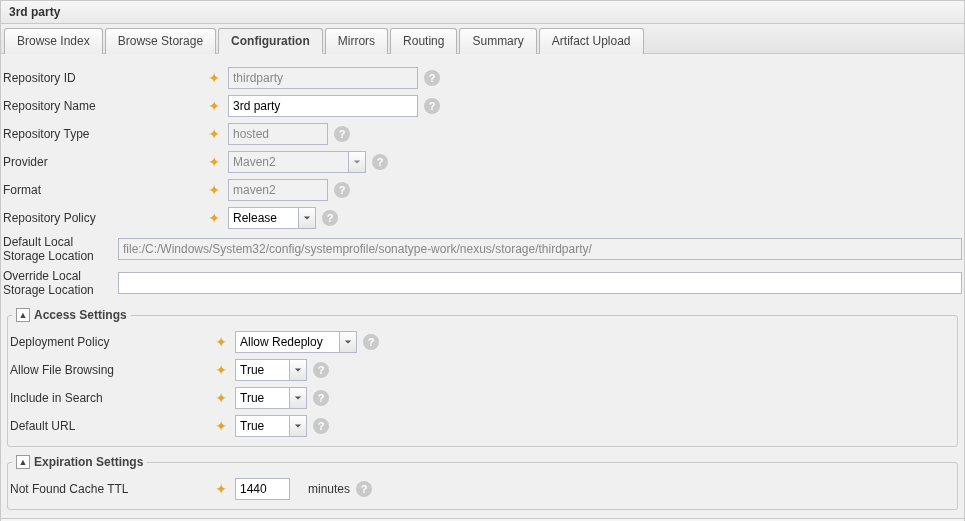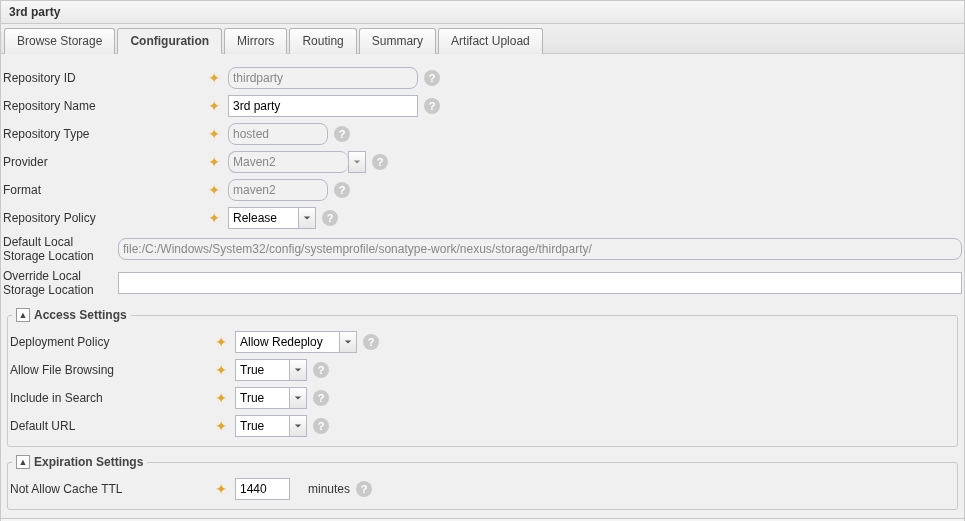--- a/index.html
+++ b/index.html
@@ -69,21 +69,21 @@
   }
   .field { display: flex; align-items: center; gap: 6px; }
   input[type=text], select {
     font-family: inherit;
     font-size: 12px;
     padding: 2px 4px;
     border: 1px solid #b5b8c8;
     background: #fff;
     height: 22px;
   }
-  input[readonly], input.ro { background: #f1f1f1; color: #888; border-radius: 8px; }
+  input[readonly], input.ro { background: #f1f1f1; color: #888; }
   .wide { width: 190px; }
   .short { width: 100px; }
   .tiny { width: 55px; }
   .xwide { flex:1; }
   .combo {
     display:inline-flex;
     align-items:stretch;
     height:22px;
   }
   .combo input{
@@ -131,20 +131,21 @@
   }
   .fullrow input{ width: 844px; }
   .unit{color:#333;margin-left:12px;}
 </style>
 </head>
 <body>
 
 <div class="panel-title">3rd party</div>
 
 <div class="tabbar">
+  <div class="tab">Browse Index</div>
   <div class="tab">Browse Storage</div>
   <div class="tab active">Configuration</div>
   <div class="tab">Mirrors</div>
   <div class="tab">Routing</div>
   <div class="tab">Summary</div>
   <div class="tab">Artifact Upload</div>
 </div>
 
 <div class="content">
 
@@ -301,21 +302,21 @@
     </div>
   </fieldset>
 
   <fieldset>
     <legend>
       <span class="collapse-btn">▲</span>
       <span>Expiration Settings</span>
     </legend>
 
     <div class="row">
-      <div class="label">Not Allow Cache TTL</div>
+      <div class="label">Not Found Cache TTL</div>
       <div class="field">
         <span class="req">✦</span>
         <input type="text" class="tiny" value="1440" style="">
         <span class="unit">minutes</span>
         <span class="help">?</span>
       </div>
     </div>
   </fieldset>
 
   <div class="footer">

